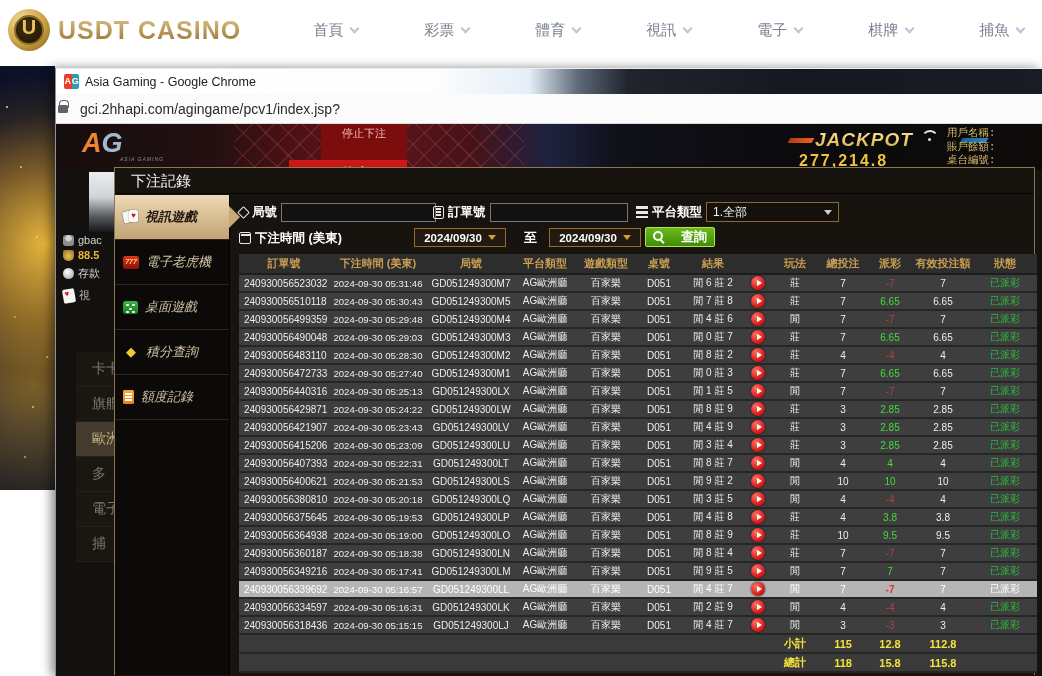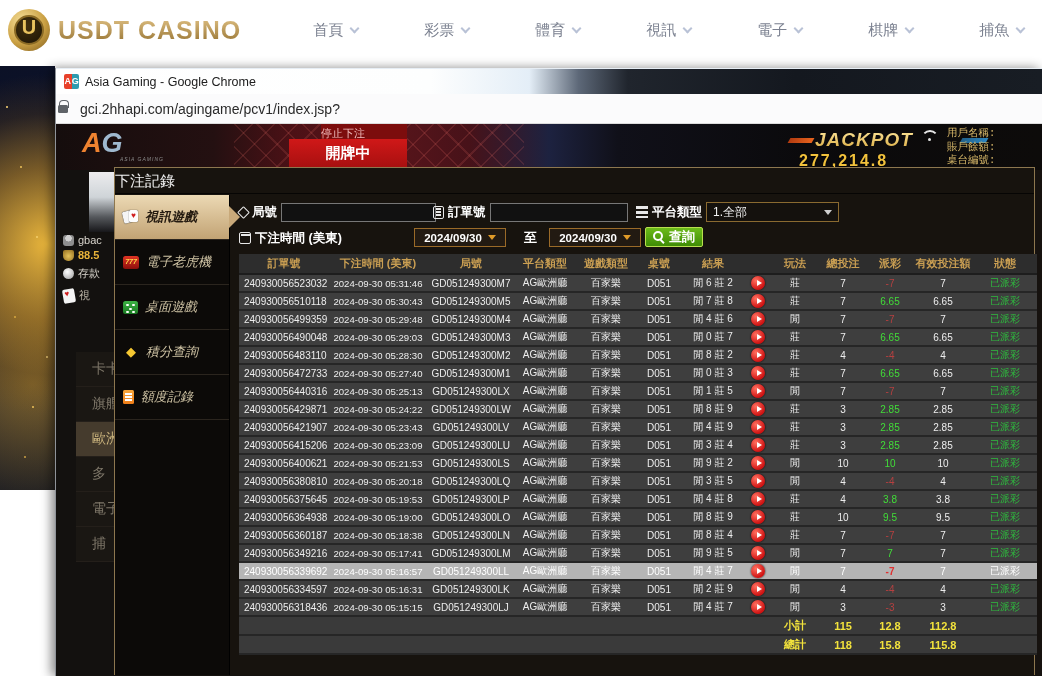--- a/index.html
+++ b/index.html
@@ -45,21 +45,21 @@
   
   .ag-top { position:absolute; left:0; top:0; width:100%; height:46px;
     background:linear-gradient(90deg,#150d0d 0%,#241011 16%,#4c1116 24%,#5a151b 33%,#471219 42%,#1d2240 50%,#101019 57%,#0b0a0c 76%,#0d0b0a 100%); }
   .quilt { position:absolute; left:178px; top:0; width:290px; height:46px; opacity:.8;
     background:repeating-linear-gradient(45deg, rgba(255,120,110,.18) 0 1.5px, transparent 1.5px 16px),
                repeating-linear-gradient(-45deg, rgba(255,120,110,.18) 0 1.5px, transparent 1.5px 16px); }
   .ag-logo { position:absolute; left:26px; top:4px; font-size:27px; font-weight:800; font-style:italic; }
   .ag-logo .la { color:#ef8330; } .ag-logo .lg { color:#9fb9cf; }
   .ag-logo-sub { position:absolute; left:64px; top:32px; font-size:5px; letter-spacing:1px; color:#8d8d8d; font-style:italic; }
   .stop-banner { position:absolute; left:233px; top:0; width:118px; height:46px; }
-  .stop-top { height:15px; background:#7c0d0d; color:#f0bdbd; font-size:11px; line-height:18px;margin-left:32px; }
+  .stop-top { height:36px; background:#7c0d0d; color:#f0bdbd; font-size:11px; text-align:center; line-height:18px;margin-left:32px; }
   .stop-bottom { height:28px; background:linear-gradient(180deg,#d01818,#a81010); color:#fff; font-size:15px; font-weight:bold; text-align:center; line-height:27px; }
   .jackpot { position:absolute; left:733px; top:5px; width:170px; }
   .jack-label { font-size:19px; font-weight:900; font-style:italic; letter-spacing:1px; background:linear-gradient(180deg,#ffe9a0,#d8a83c); -webkit-background-clip:text; background-clip:text; color:transparent; position:relative; padding-left:26px; }
   .jack-label::before { content:""; position:absolute; left:0; top:9px; width:24px; height:5px; background:linear-gradient(90deg,#b23b10,#e8641e); transform:skewX(-30deg); }
   .jack-label::after { content:""; position:absolute; right:-28px; top:9px; width:26px; height:5px; background:linear-gradient(90deg,#1f5f8a,#2e86c0); transform:skewX(-30deg); }
   .jack-value { margin-top:1px; padding-left:10px; font-size:16px; font-weight:bold; color:#f2c23c; letter-spacing:2px; text-shadow:0 1px 1px #000; }
   .wifi-icon { position:absolute; left:864px; top:6px; width:18px; height:13px; }
   .wifi-icon::before { content:""; position:absolute; left:1px; top:0; width:14px; height:14px; border:2px solid #e6e6e6; border-radius:50%; clip-path:polygon(0 0,100% 0,50% 50%); }
   .wifi-icon::after { content:""; position:absolute; left:7.5px; top:8px; width:3px; height:3px; background:#e6e6e6; border-radius:50%; }
   .user-info { position:absolute; right:3px; top:3px; width:92px;font-family:Liberation Mono, monospace; }
@@ -76,21 +76,21 @@
   .ico-bag { background:radial-gradient(circle at 50% 55%, #e6c35c, #8f6a1d); border-radius:2px 2px 5px 5px; }
   .ico-coin { background:radial-gradient(circle at 40% 35%, #fff, #9a9a9a); }
   .ico-card { width:12px; height:14px; background:#f4f4f4; border-radius:2px; transform:rotate(-10deg); position:relative; }
   .ico-card::after { content:"♥"; position:absolute; left:2px; top:0px; color:#d02020; font-size:8px; }
   .bg-menu { position:absolute; left:20px; top:182px; width:155px; }
   .bg-menu-item { height:35px; border-bottom:1px solid #241f1a; color:#7d7668; font-size:14px; display:flex; align-items:center; padding-left:16px; background:#1a1713; }
   .bg-menu-item.on { background:#453b2d; color:#cdb67f; }
 
   
   .panel { position:absolute; left:58px; top:43px; right:7px; bottom:-2px; border:1px solid #8d774f; background:#17130e; z-index:5; }
-  .panel-title { height:26px; line-height:26px; padding-left:0; color:#f2f2f2; font-size:15px; background:#17130e; border-bottom:1px solid #060504; }
+  .panel-title { height:26px; line-height:26px; padding-left:16px; color:#f2f2f2; font-size:15px; background:#17130e; border-bottom:1px solid #060504; }
   .panel-menu { position:absolute; left:0; top:27px; width:115px; bottom:0; background:#0c0a08; border-right:1px solid #000;font-style:italic; }
   .menu-item { height:45px; display:flex; align-items:center; gap:7px; padding-left:8px; color:#cfc3a4; font-size:13px; border-bottom:1px solid #2b251e; cursor:pointer; position:relative; }
   .menu-item.active { background:linear-gradient(180deg,#ecd9b4,#c2a374); color:#241a10; font-weight:bold; }
   .menu-item.active::after { content:""; position:absolute; right:-11px; top:50%; margin-top:-11px; border-left:11px solid #c8a97a; border-top:11px solid transparent; border-bottom:11px solid transparent; z-index:6; }
   .mi { flex:0 0 auto; }
   .icon-cards { width:15px; height:16px; position:relative; }
   .icon-cards::before { content:""; position:absolute; left:0; top:2px; width:9px; height:12px; background:#f5f5f5; border-radius:1.5px; transform:rotate(-14deg); box-shadow:0 0 1px #000; }
   .icon-cards::after { content:"♥"; position:absolute; left:6px; top:1px; width:9px; height:12px; background:#fdfdfd; border-radius:1.5px; color:#d02020; font-size:8px; line-height:12px; text-align:center; box-shadow:0 0 1px #000; }
   .icon-slot { width:16px; height:13px; background:linear-gradient(180deg,#e03424,#8e0f0c); border-radius:2.5px; position:relative; }
   .icon-slot::after { content:"777"; position:absolute; left:0; top:2px; width:100%; text-align:center; color:#ffd24a; font-size:7px; font-weight:bold; }
@@ -111,21 +111,21 @@
   .clip-icon::before { content:""; position:absolute; left:1.5px; top:1.5px; width:5px; height:1.5px; background:#e8e8e8; box-shadow:0 3px #e8e8e8, 0 6px #e8e8e8; }
   .list-icon { width:12px; height:12px; background:repeating-linear-gradient(180deg,#e8e8e8 0 2.5px,transparent 2.5px 5px); }
   .cal-icon { width:12px; height:12px; border:1.5px solid #e8e8e8; border-radius:2px; position:relative; }
   .cal-icon::before { content:""; position:absolute; left:.5px; top:.5px; right:.5px; height:2.5px; background:#e8e8e8; }
   .finput { height:19px; background:#111; border:1px solid #777; color:#ddd; font-size:11px; padding:0 4px; outline:none; }
   .fselect { height:20px; width:133px; background:#14110d; border:1px solid #8a6a30; color:#f0f0f0; font-size:12px; display:flex; align-items:center; padding:0 6px; justify-content:space-between; cursor:pointer;gap:14px; }
   .caret { width:0; height:0; border-left:4px solid transparent; border-right:4px solid transparent; border-top:5px solid #cfcfcf; }
   .datebtn { position:absolute; width:92px; height:19px; background:#221a12; border:1px solid #9a6a28; color:#fff; font-size:11.5px; font-weight:bold; display:flex; align-items:center; justify-content:center; gap:6px; cursor:pointer; }
   .datebtn .caret { border-top-color:#e09b28; }
   .to-label { position:absolute; color:#fff; font-size:13px; font-weight:bold; top:2px; }
-  .search-btn { position:absolute; height:20px; padding:0 7px; background:linear-gradient(180deg,#6cbb1a,#3f8c05); border:1px solid #b8e04e; border-radius:2px; color:#fff; font-size:13px; font-weight:bold; display:flex; align-items:center; gap:4px; cursor:pointer; }
+  .search-btn { position:absolute; height:20px; padding:0 7px; background:linear-gradient(180deg,#6cbb1a,#3f8c05); border:1px solid #b8e04e; border-radius:2px; color:#fff; font-size:13px; font-weight:bold; display:flex; align-items:center; gap:16px; cursor:pointer; }
   .mag-icon { width:12px; height:12px; position:relative; }
   .mag-icon::before { content:""; position:absolute; left:0; top:0; width:6px; height:6px; border:2px solid #fff; border-radius:50%; }
   .mag-icon::after { content:""; position:absolute; left:8px; top:7.5px; width:2px; height:4.5px; background:#fff; transform:rotate(-45deg); }
 
   
   .bet-table { position:absolute; left:8px; top:59px; width:798px; border-collapse:collapse; table-layout:fixed; font-size:10px; color:#ededed; }
   .bet-table th { background:#2d2d2d; color:#c99e52; font-size:11px; font-weight:bold; height:20px; border-bottom:2px solid #1d1d1d; white-space:nowrap; overflow:hidden; }
   .bet-table td { background:#3e3e3e; height:18px; text-align:center; white-space:nowrap; overflow:hidden; border-bottom:2px solid #262626; padding:0 2px; }
   .bet-table tr.hl td { background:#b5b5b5; color:#fff; }
   .c-order { text-align:left !important; padding-left:5px !important; }
@@ -488,20 +488,35 @@
                   <td class="c-tableno">D051</td>
                   <td class="c-result">閒 3 莊 4</td>
                   <td class="c-play"><span class="play"></span></td>
                   <td class="c-playtype">莊</td>
                   <td class="c-bet">3</td>
                   <td class="c-payout pos">2.85</td>
                   <td class="c-valid">2.85</td>
                   <td class="c-status">已派彩</td>
                 </tr>
                 <tr>
+                  <td class="c-order">240930056407393</td>
+                  <td class="c-time">2024-09-30 05:22:31</td>
+                  <td class="c-round">GD051249300LT</td>
+                  <td class="c-platform">AG歐洲廳</td>
+                  <td class="c-game">百家樂</td>
+                  <td class="c-tableno">D051</td>
+                  <td class="c-result">閒 8 莊 7</td>
+                  <td class="c-play"><span class="play"></span></td>
+                  <td class="c-playtype">閒</td>
+                  <td class="c-bet">4</td>
+                  <td class="c-payout pos">4</td>
+                  <td class="c-valid">4</td>
+                  <td class="c-status">已派彩</td>
+                </tr>
+                <tr>
                   <td class="c-order">240930056400621</td>
                   <td class="c-time">2024-09-30 05:21:53</td>
                   <td class="c-round">GD051249300LS</td>
                   <td class="c-platform">AG歐洲廳</td>
                   <td class="c-game">百家樂</td>
                   <td class="c-tableno">D051</td>
                   <td class="c-result">閒 9 莊 2</td>
                   <td class="c-play"><span class="play"></span></td>
                   <td class="c-playtype">閒</td>
                   <td class="c-bet">10</td>

